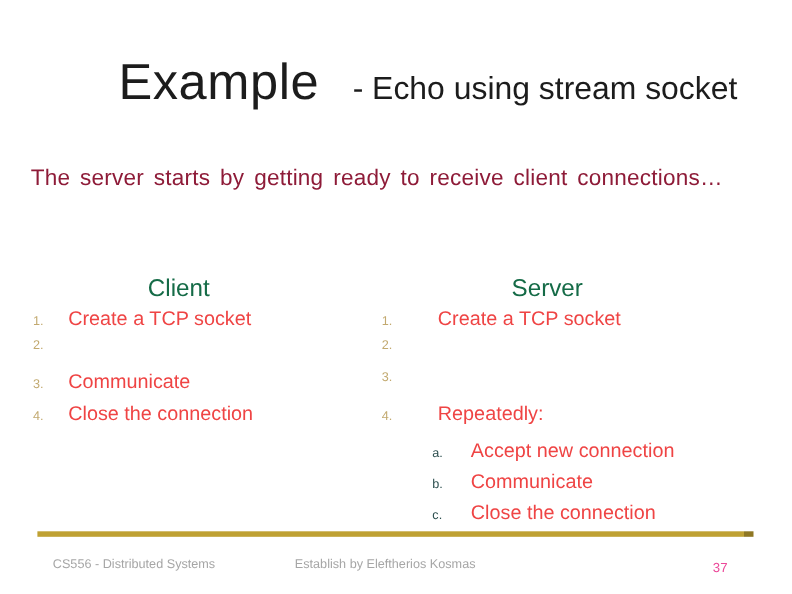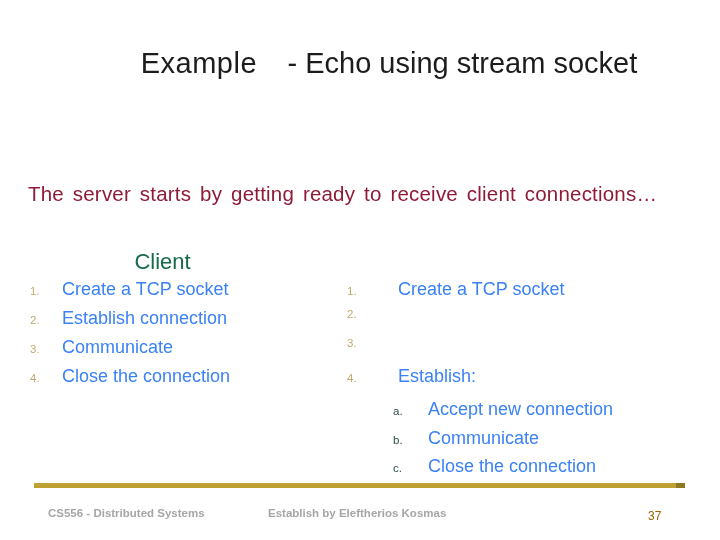--- a/index.html
+++ b/index.html
@@ -13,26 +13,26 @@
   }
   .title {
     position: absolute;
     top: 47px;
     left: 58px;
     right: 0;
     text-align: center;
     color: #1c1c1c;
     white-space: nowrap;
   }
-  .title-main { font-size: 29px; letter-spacing: 0.5px; }
+  .title-main { font-size: 46px; letter-spacing: 0.5px; }
   .title-sub  { font-size: 29px; margin-left: 26px; }
   .intro {
     position: absolute;
     left: 28px;
-    top: 182px;
+    top: 150px;
     font-size: 20.5px;
     color: #8e1b38;
     word-spacing: 3px;
     letter-spacing: 0.2px;
     white-space: nowrap;
   }
   .col-heading {
     position: absolute;
     top: 249px;
     font-size: 22px;
@@ -53,69 +53,68 @@
   }
   .server-sublist .row { height: 28.5px; }
   .marker {
     font-size: 11.5px;
     width: 16px;
     flex-shrink: 0;
   }
   .marker.num    { color: #c2a96f; margin-right: 16px; }
   .server-list .marker.num { margin-right: 35px; }
   .marker.letter { color: #2e5050; margin-right: 19px; }
-  .row .text { font-size: 18px; color: #3b82f6; white-space: nowrap; }
+  .row .text { font-size: 18px; color: #ef4444; white-space: nowrap; }
   .gold-bar {
     position: absolute;
     left: 34px;
     top: 483px;
     width: 651px;
     height: 5px;
     background: linear-gradient(to right, #bfa133 0px, #bfa133 642px, #8f7723 642px, #8f7723 651px);
   }
   .footer-course, .footer-credit {
     position: absolute;
     top: 507px;
     font-size: 11.5px;
     color: #a6a6a6;
     white-space: nowrap;
-    font-weight: bold;
   }
   .footer-course { left: 48px; }
   .footer-credit { left: 268px; }
   .footer-page {
     position: absolute;
     left: 648px;
     top: 509px;
     font-size: 12px;
-    color: #a16207;
+    color: #ec4899;
   }
 </style>
 </head>
 <body>
 
 <div class="slide">
 
   <div class="title">
     <span class="title-main">Example</span>
     <span class="title-sub">- Echo using stream socket</span>
   </div>
 
   <div class="intro">The server starts by getting ready to receive client connections…</div>
 
   <div class="col-heading client">Client</div>
+  <div class="col-heading server">Server</div>
 
   <div class="list client-list">
     <div class="row">
       <span class="marker num">1.</span>
       <span class="text">Create a TCP socket</span>
     </div>
     <div class="row">
       <span class="marker num">2.</span>
-      <span class="text">Establish connection</span>
     </div>
     <div class="row">
       <span class="marker num">3.</span>
       <span class="text">Communicate</span>
     </div>
     <div class="row">
       <span class="marker num">4.</span>
       <span class="text">Close the connection</span>
     </div>
   </div>
@@ -126,21 +125,21 @@
       <span class="text">Create a TCP socket</span>
     </div>
     <div class="row">
       <span class="marker num">2.</span>
     </div>
     <div class="row">
       <span class="marker num">3.</span>
     </div>
     <div class="row">
       <span class="marker num">4.</span>
-      <span class="text">Establish:</span>
+      <span class="text">Repeatedly:</span>
     </div>
   </div>
 
   <div class="list server-sublist">
     <div class="row">
       <span class="marker letter">a.</span>
       <span class="text">Accept new connection</span>
     </div>
     <div class="row">
       <span class="marker letter">b.</span>

